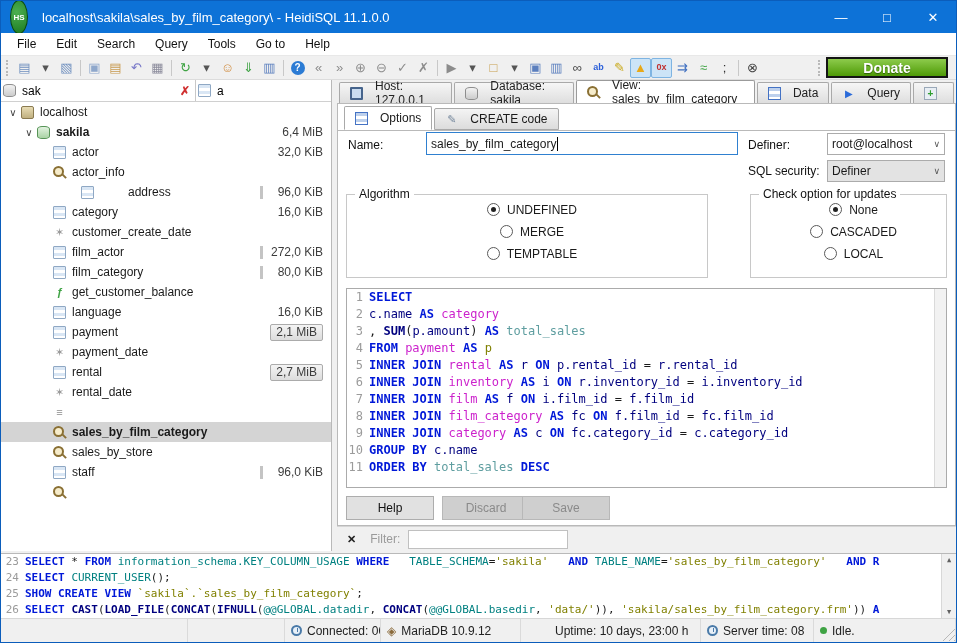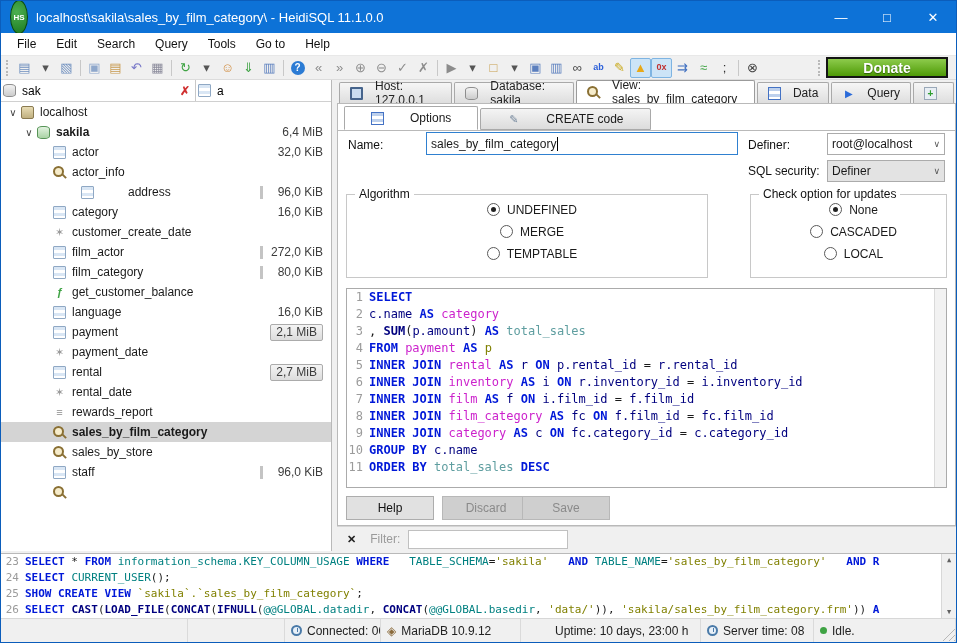--- a/index.html
+++ b/index.html
@@ -1,21 +1,21 @@
 <!DOCTYPE html>
 <html><head>
 <meta charset="utf-8">
 <style>
   * { margin:0; padding:0; box-sizing:border-box; }
   html,body { width:957px; height:643px; font-family:"Liberation Sans", sans-serif; font-size:12px; color:#1a1a1a; background:#fff; }
   .window { position:relative; width:957px; height:643px; border:1px solid #0B5DBB; background:#F0F0F0; overflow:hidden; }
 
   
   .titlebar { position:absolute; top:0; left:0; right:0; height:32px; background:#0D72D7; color:#fff; display:flex; align-items:center; }
-  .appicon { width:18px; height:34px; margin:0 8px 0 9px; border-radius:50%; background:radial-gradient(circle at 35% 35%, #4CAF50, #1B7A1F); color:#fff; font-size:8px; font-weight:bold; display:flex; align-items:center; justify-content:center; border:1px solid #0c4a0e;}
+  .appicon { width:18px; height:34px; margin:0 14px 0 9px; border-radius:50%; background:radial-gradient(circle at 35% 35%, #4CAF50, #1B7A1F); color:#fff; font-size:8px; font-weight:bold; display:flex; align-items:center; justify-content:center; border:1px solid #0c4a0e;}
   .wtitle { font-size:13px; flex:1; white-space:nowrap; overflow:hidden; }
   .winbtns { display:flex; height:32px; }
   .winbtn { width:46px; height:32px; display:flex; align-items:center; justify-content:center; font-size:13px; color:#fff; }
 
   
   .menubar { position:absolute; top:32px; left:0; right:0; height:23px; background:#FFFFFF; display:flex; align-items:center; padding-left:6px; border-bottom:1px solid #E8E8E8;}
   .menu-item { padding:3px 10px; color:#111; }
 
   
   .toolbar { position:absolute; top:55px; left:0; right:0; height:24px; background:#F0F0F0; display:flex; align-items:center; padding:0 2px; border-bottom:1px solid #DCDCDC; }
@@ -71,21 +71,21 @@
   .ic-wrench { color:#7A8CA0; }
 
   
   .tabs { position:absolute; top:0; left:0; right:0; height:23px; display:flex; align-items:flex-end; padding-left:2px; background:#F0F0F0; }
   .tab { display:flex; align-items:center; gap:6px; height:21px; padding:0 10px; background:linear-gradient(#F6F6F6,#DEDEDE); border:1px solid #A9A9A9; border-bottom:none; border-radius:2px 2px 0 0; margin-right:2px; color:#222; }
   .tab.active { background:#FFFFFF; height:23px; border-color:#9B9B9B; font-weight:normal; }
   .panel { position:absolute; top:23px; left:0; right:0; bottom:25px; background:#FFFFFF; border:1px solid #B9B9B9; }
 
   
   .subtabs { position:absolute; top:2px; left:6px; display:flex; align-items:flex-end; }
-  .subtab { display:flex; align-items:center; gap:20px; height:22px; padding:0 26px; background:linear-gradient(#F4F4F4,#DCDCDC); border:1px solid #A9A9A9; border-radius:2px 2px 0 0; margin-right:2px; }
+  .subtab { display:flex; align-items:center; gap:6px; height:22px; padding:0 10px; background:linear-gradient(#F4F4F4,#DCDCDC); border:1px solid #A9A9A9; border-radius:2px 2px 0 0; margin-right:2px; }
   .subtab.active { background:#fff; height:24px; border-bottom-color:#fff; }
   .subtabline { position:absolute; top:26px; left:0; right:0; height:1px; background:#B9B9B9; }
 
   
   .flabel { position:absolute; color:#111; }
   .fakeinput { position:absolute; background:#fff; border:1px solid #2F80D0; display:flex; align-items:center; padding:0 4px; }
   .caret { width:1px; height:14px; background:#000; margin-left:1px; }
   .combo { position:absolute; border:1px solid #ABABAB; background:#fff; display:flex; align-items:center; padding:0 4px; justify-content:space-between; }
   .combo.gray { background:#E3E3E3; }
   .combo .arr { color:#555; font-size:9px; }
@@ -389,21 +389,20 @@
           </span>
         </div>
         <div class="trow" style="padding-left: 36px;">
           <span class="chev-sp"></span>
           <span class="ic ic-gear">✶</span>
           <span class="tlabel">rental_date</span>
         </div>
         <div class="trow" style="padding-left: 36px;">
           <span class="chev-sp"></span>
           <span class="ic ic-proc">≡</span>
-          <span class="tlabel">rewards_report</span>
         </div>
         <div class="trow sel" style="padding-left: 36px;">
           <span class="chev-sp"></span>
           <span class="ic ic-view"></span>
           <span class="tlabel b">sales_by_film_category</span>
         </div>
         <div class="trow" style="padding-left: 36px;">
           <span class="chev-sp"></span>
           <span class="ic ic-view"></span>
           <span class="tlabel">sales_by_store</span>

